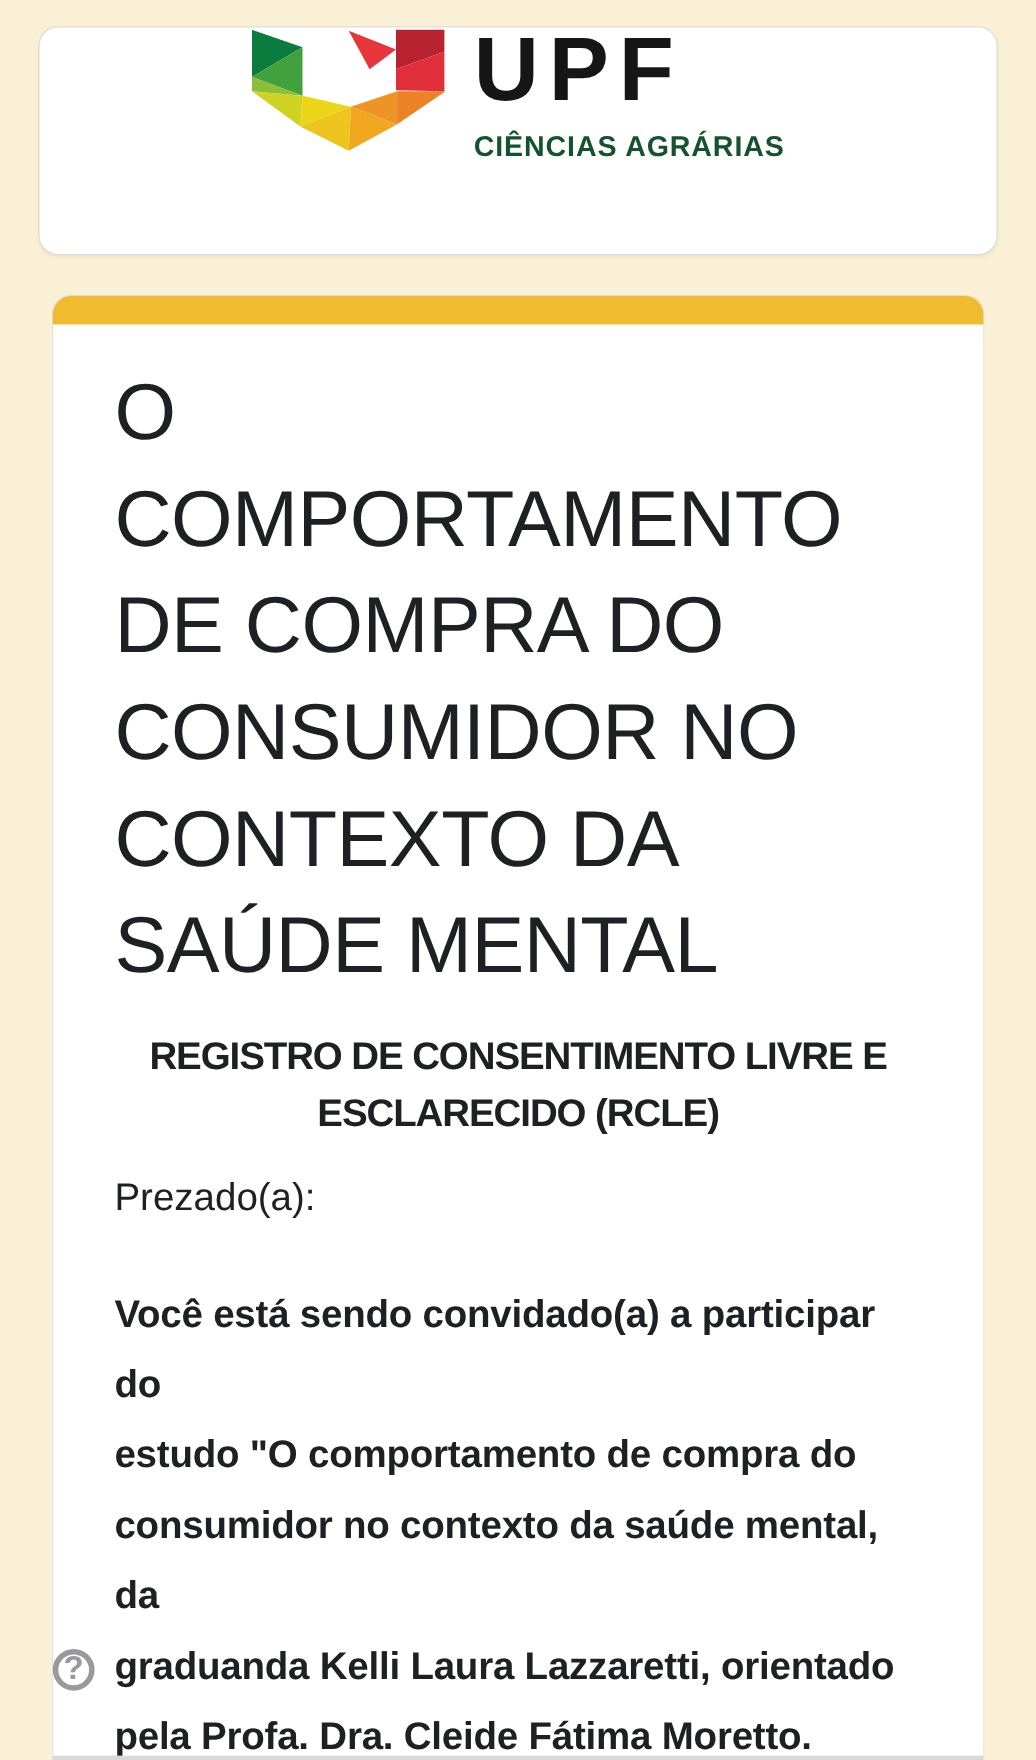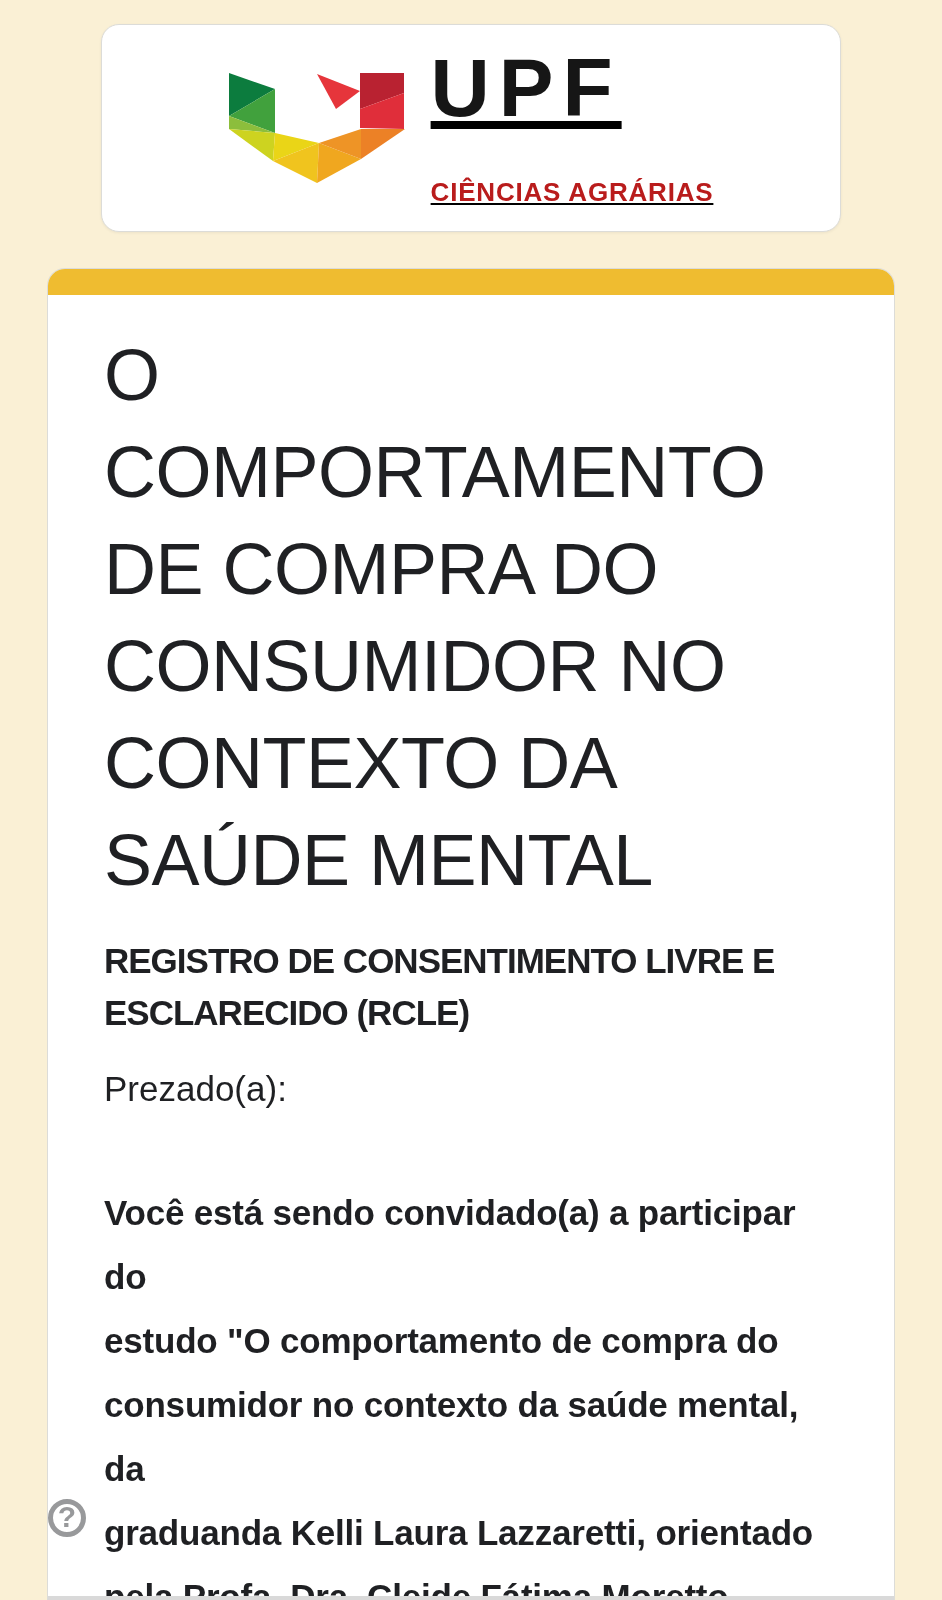--- a/index.html
+++ b/index.html
@@ -8,50 +8,48 @@
     background: #faf0d5;
     overflow: hidden;
     position: relative;
     font-family: "Liberation Sans", sans-serif;
     -webkit-font-smoothing: antialiased;
   }
 
   
   .logo-card {
     box-sizing: border-box;
-    width: 740px; height: 208px;
+    width: 872px; height: 208px;
     margin: 24px auto 0;
     background: #ffffff;
     border: 1px solid #dcdcd8;
     border-radius: 18px;
     box-shadow: 0 1px 3px rgba(0,0,0,0.06);
     display: flex;
-    align-items: center;
     justify-content: center;
     gap: 26px;
-    text-decoration: underline;
   }
   .logo-mark { flex: 0 0 auto; display: block; }
   .brand-col { display: flex; flex-direction: column; }
   .brand-name {
     font-size: 82px;
     font-weight: 700;
     letter-spacing: 9px;
     line-height: 0.95;
     color: #161616;
   }
   .brand-tagline {
     margin-top: 15px;
     font-size: 26px;
     line-height: 30px;
     letter-spacing: 0.8px;
     color: #5d5f61;
   }
   .tagline-light { font-weight: 400; color: #68696b; }
-  .tagline-bold  { font-weight: 700; color: #b91c1c; margin-top: 36px; }
+  .tagline-bold  { font-weight: 700; color: #14532d; }
 
   
   .form-card {
     box-sizing: border-box;
     width: 848px; height: 1332px;
     margin: 36px auto 0;
     background: #ffffff;
     border: 1px solid #dcdcd8;
     border-bottom: none;
     border-radius: 18px 18px 0 0;
@@ -73,23 +71,24 @@
     white-space: pre-line;
   }
   .form-subtitle {
     margin: 0 0 26px;
     font-size: 35px;
     line-height: 52px;
     font-weight: 700;
     letter-spacing: -1px;
     color: #1f2023;
     white-space: pre-line;
+    text-align: center;
   }
   .salutation {
-    margin: 0 0 68px;
+    margin: 0 0 50px;
     font-size: 35px;
     line-height: 48px;
     color: #1f2023;
   }
   .consent-text {
     margin: 0;
     font-size: 35px;
     line-height: 64px;
     letter-spacing: -0.2px;
     color: #1f2023;

